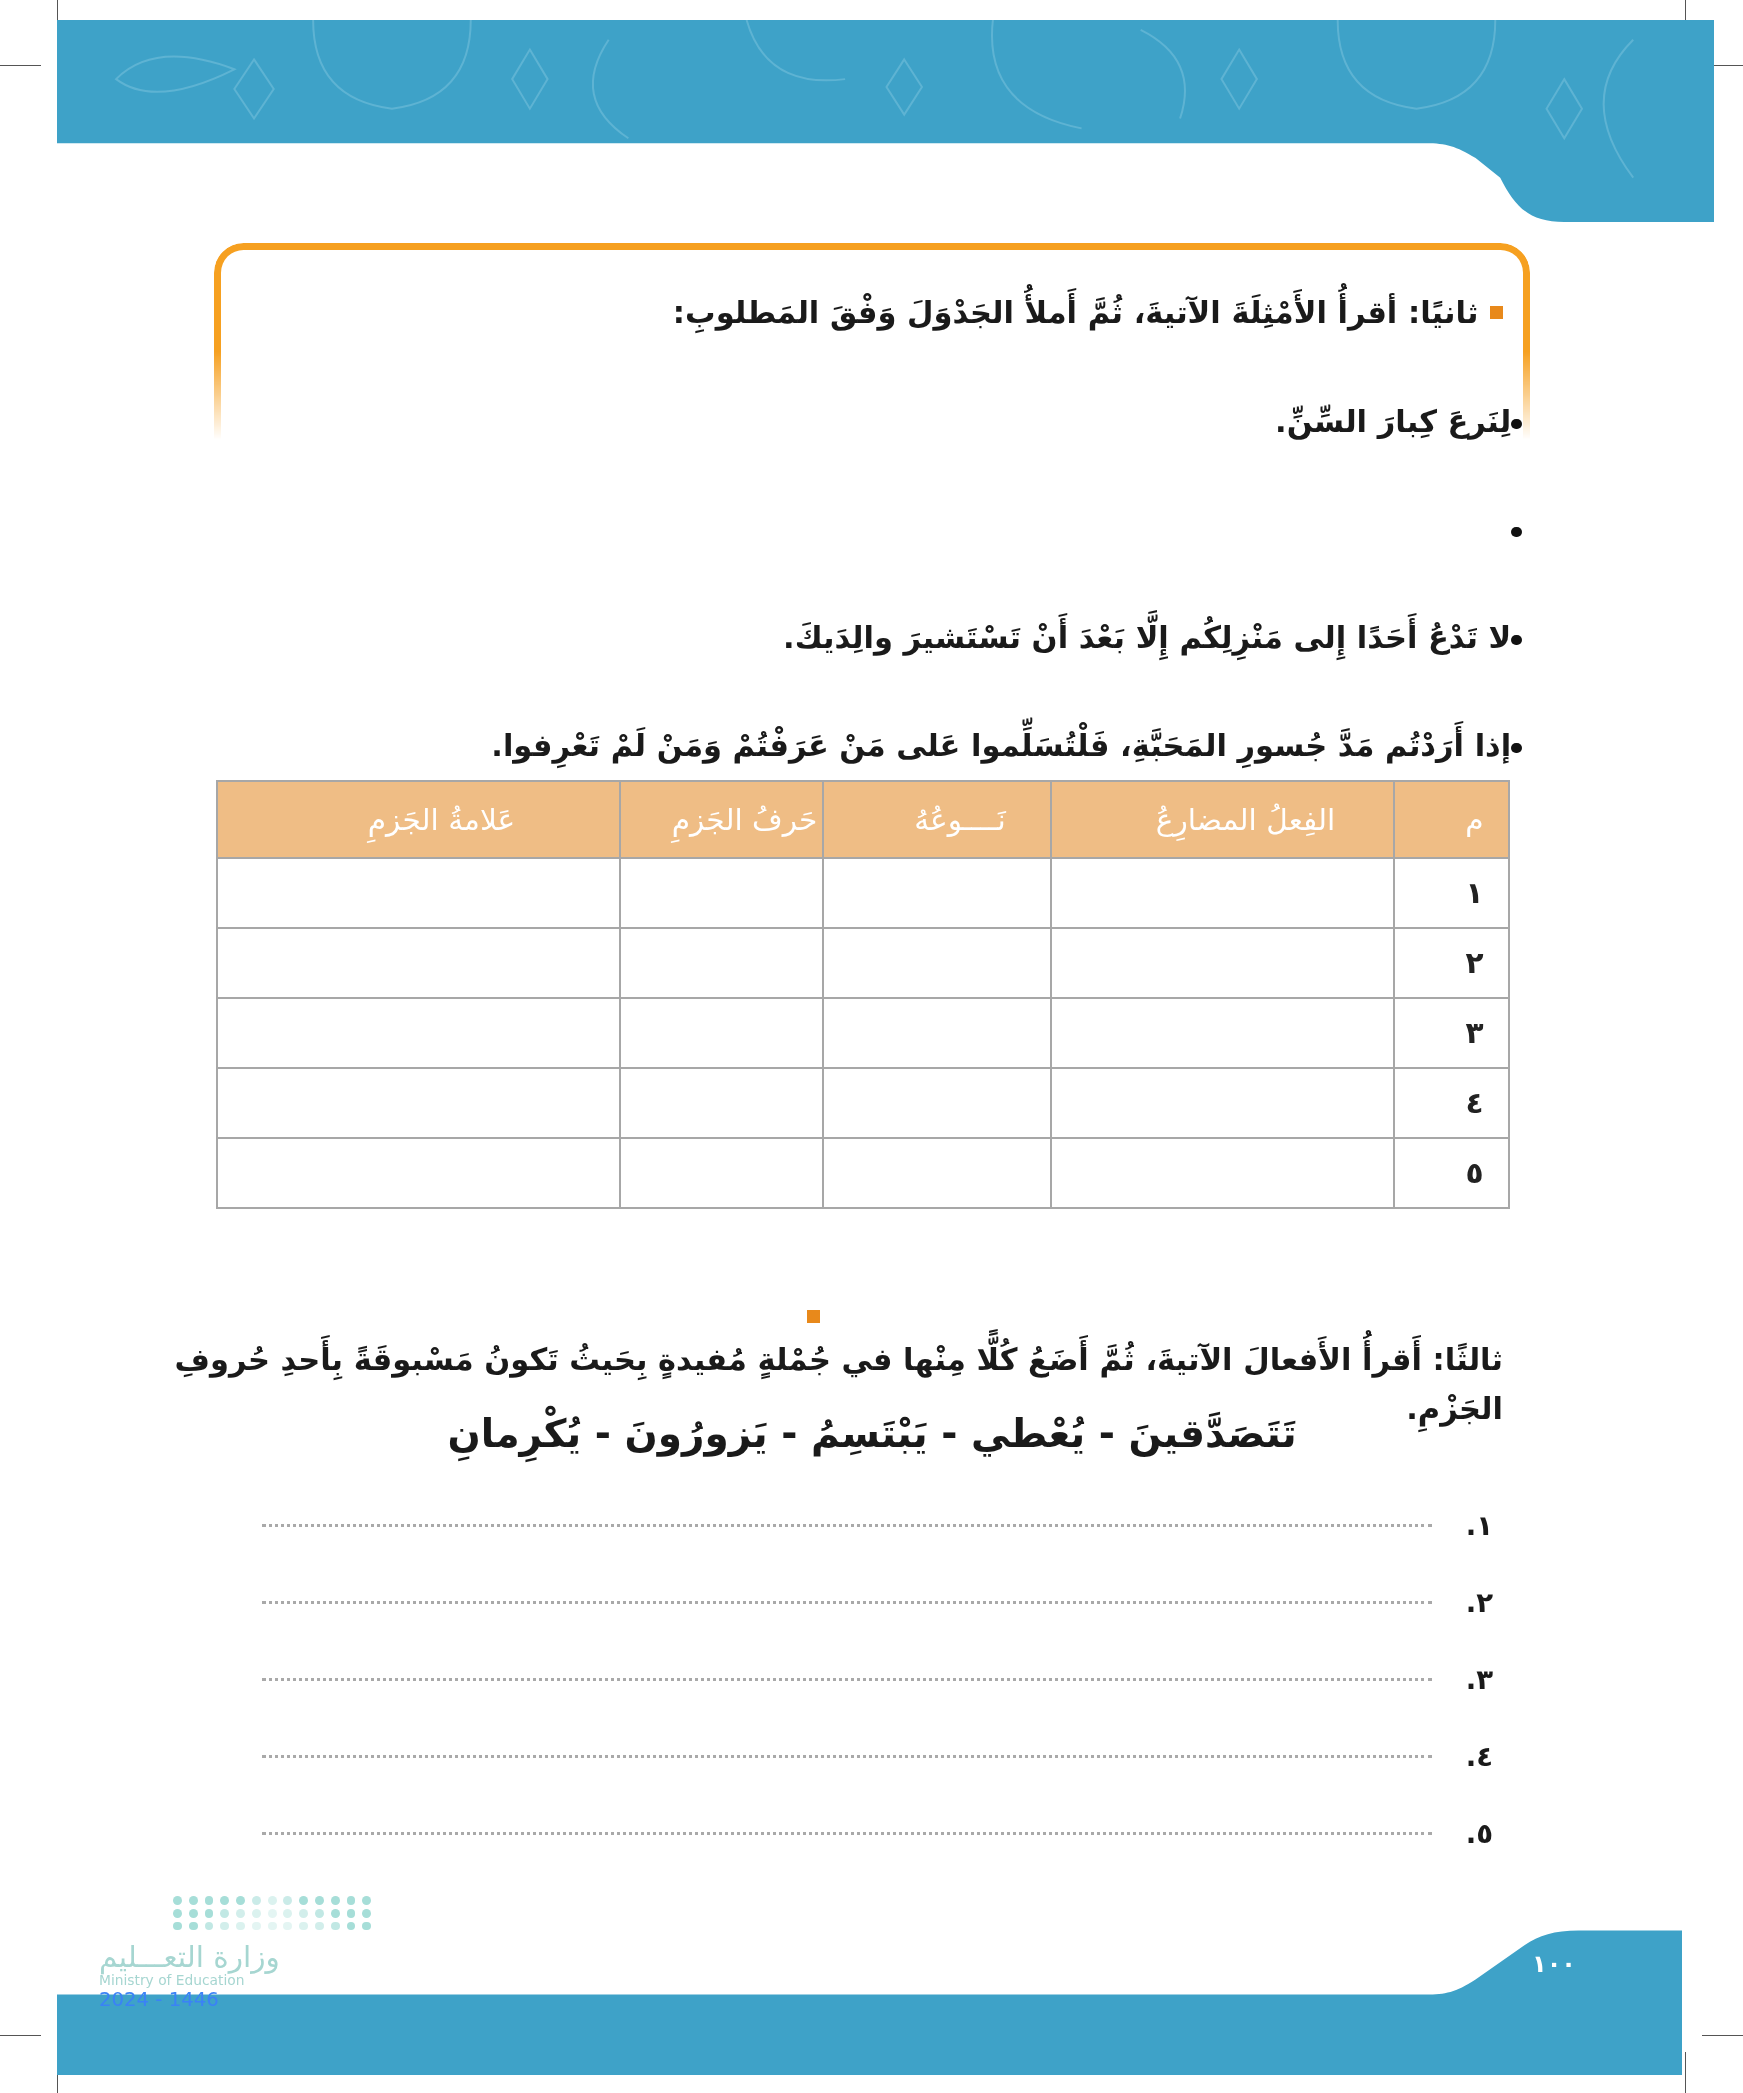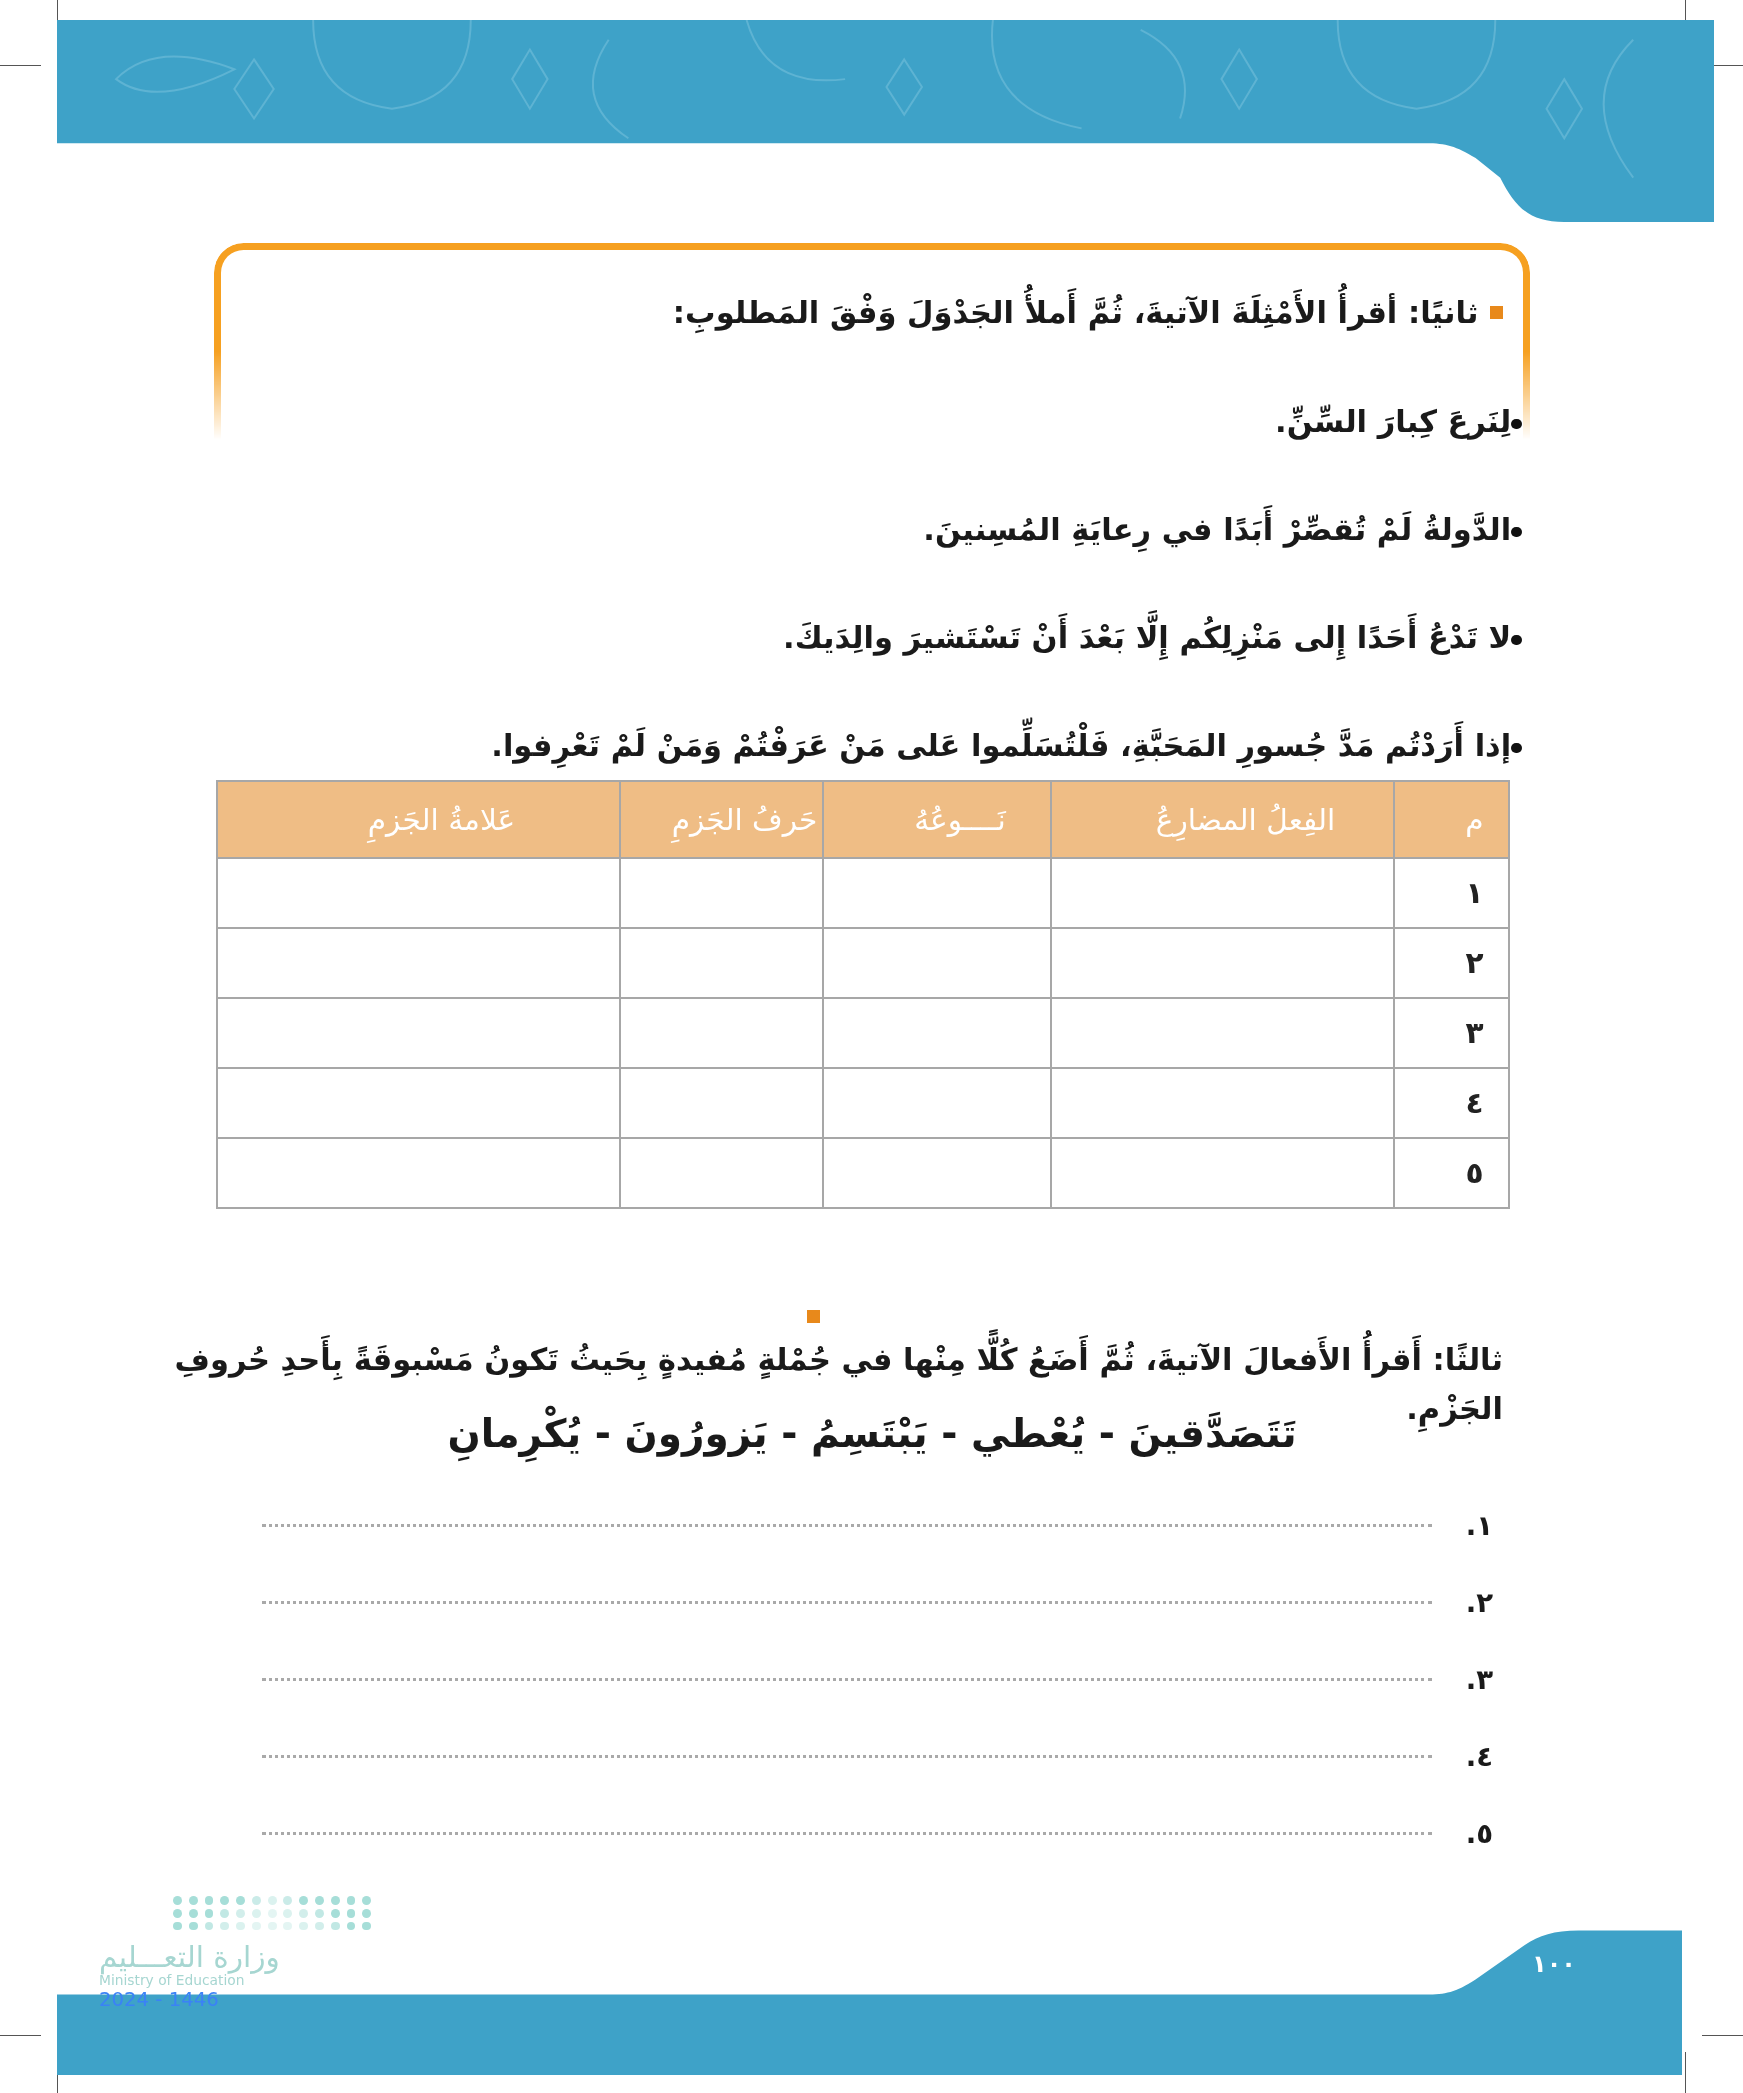--- a/index.html
+++ b/index.html
@@ -113,21 +113,20 @@
   <span>ثانيًا: أقرأُ الأَمْثِلَةَ الآتيةَ، ثُمَّ أَملأُ الجَدْوَلَ وَفْقَ المَطلوبِ:</span>
 </div>
 
 <div class="examples rtl">
   <div class="example">
       <span class="bullet"></span>
       <span>لِنَرعَ كِبارَ السِّنِّ.</span>
     </div>
   <div class="example">
       <span class="bullet"></span>
-      <span>الدَّولةُ لَمْ تُقصِّرْ أَبَدًا في رِعايَةِ المُسِنينَ.</span>
     </div>
   <div class="example">
       <span class="bullet"></span>
       <span>لا تَدْعُ أَحَدًا إِلى مَنْزِلِكُم إِلَّا بَعْدَ أَنْ تَسْتَشيرَ والِدَيكَ.</span>
     </div>
   <div class="example">
       <span class="bullet"></span>
       <span>إذا أَرَدْتُم مَدَّ جُسورِ المَحَبَّةِ، فَلْتُسَلِّموا عَلى مَنْ عَرَفْتُمْ وَمَنْ لَمْ تَعْرِفوا.</span>
     </div>
 </div>

